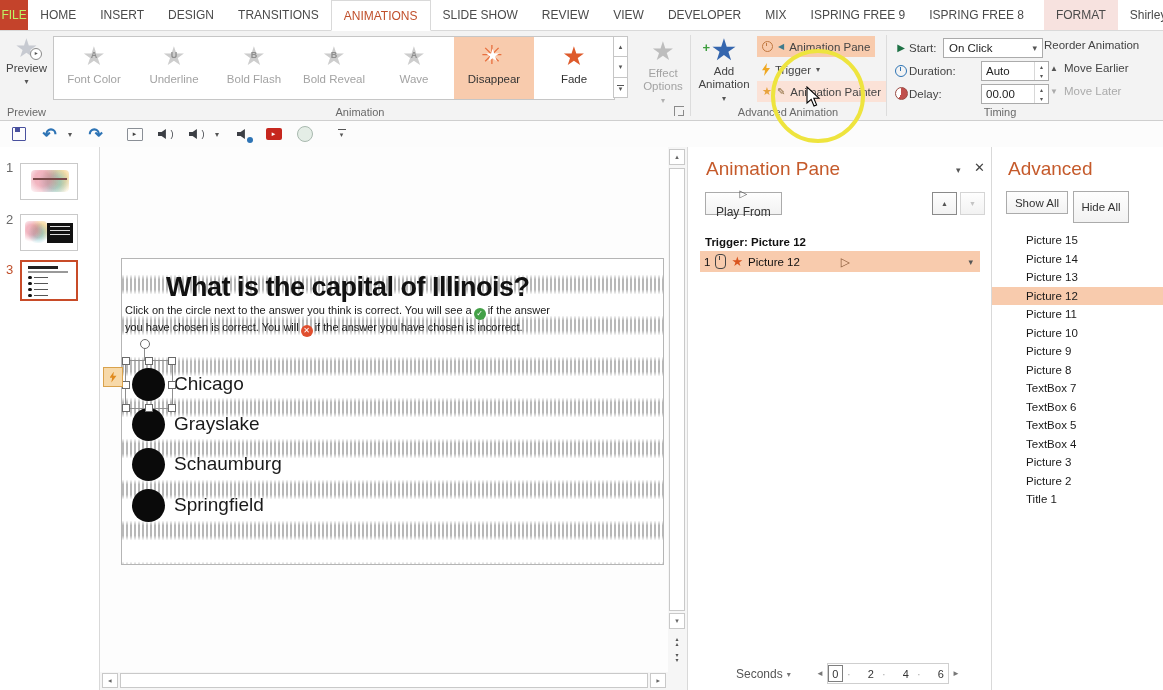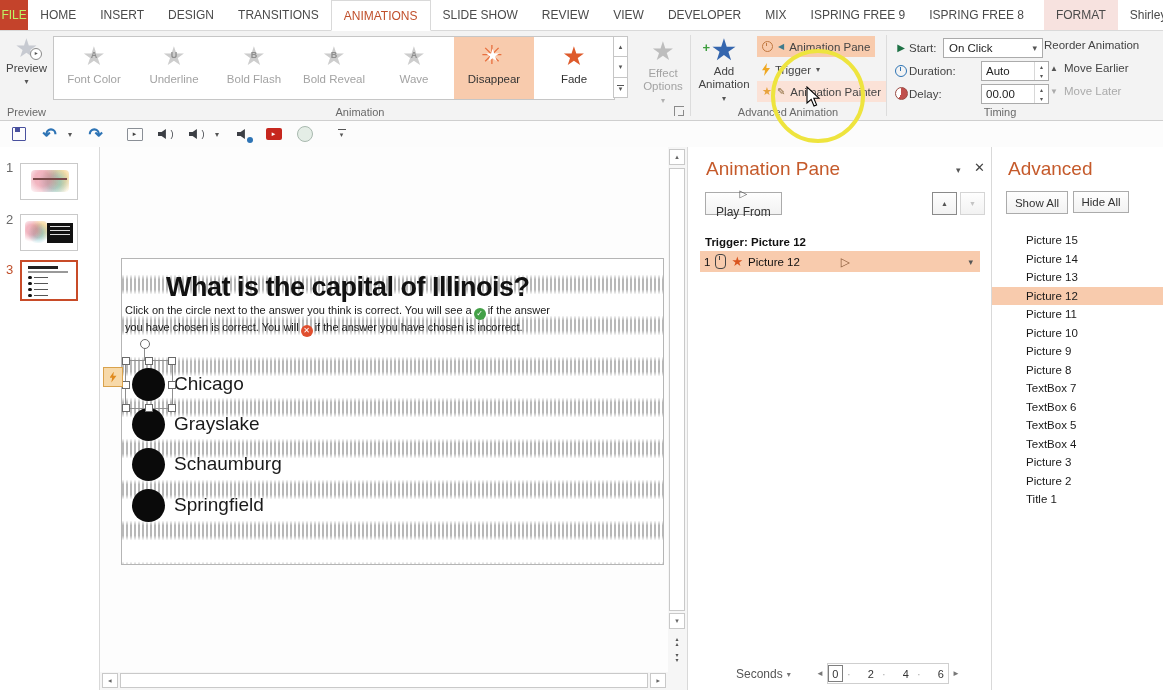--- a/index.html
+++ b/index.html
@@ -185,21 +185,21 @@
   .ap-tl{position:absolute;left:128px;bottom:6px;display:flex;align-items:center;gap:3px;}
   .tl-arr{font-size:8px;color:#777;}
   .tl-box{display:flex;align-items:center;border:1px solid #CFCFCF;height:19px;background:#fff;}
   .tl-zero{width:15px;height:17px;border:1px solid #7F7F7F;margin:0;display:flex;align-items:center;justify-content:center;font-size:11px;color:#333;box-sizing:border-box;}
   .tl-cell{width:35px;display:flex;align-items:center;justify-content:flex-end;font-size:11px;color:#333;padding-right:4px;box-sizing:border-box;}
   .tl-cell::before{content:"·";color:#AAA;margin-right:auto;padding-left:4px;}
 
   
   .sel-pane{position:absolute;left:991px;top:147px;width:172px;bottom:0;background:#fff;border-left:1px solid #D9D9D9;box-sizing:border-box;}
   .sp-show{position:absolute;left:14px;top:44px;width:62px;height:23px;font-size:11.5px;}
-  .sp-hide{position:absolute;left:81px;top:44px;width:56px;height:22px;font-size:11.5px;}
+  .sp-hide{position:absolute;left:81px;top:44px;width:56px;height:32px;font-size:11.5px;}
   .sp-list{position:absolute;left:0;right:0;top:84px;}
   .sp-item{height:18.5px;display:flex;align-items:center;padding-left:34px;font-size:11.5px;color:#1A1A1A;}
   .sp-item.sel{background:#F8CBAD;}
 
   
   .spot{position:absolute;left:771px;top:49px;width:86px;height:86px;border:4px solid #EEE43E;border-radius:50%;z-index:50;pointer-events:none;}
   .cursor{position:absolute;left:806px;top:86px;z-index:51;pointer-events:none;}
 </style>
 </head>
 <body>

